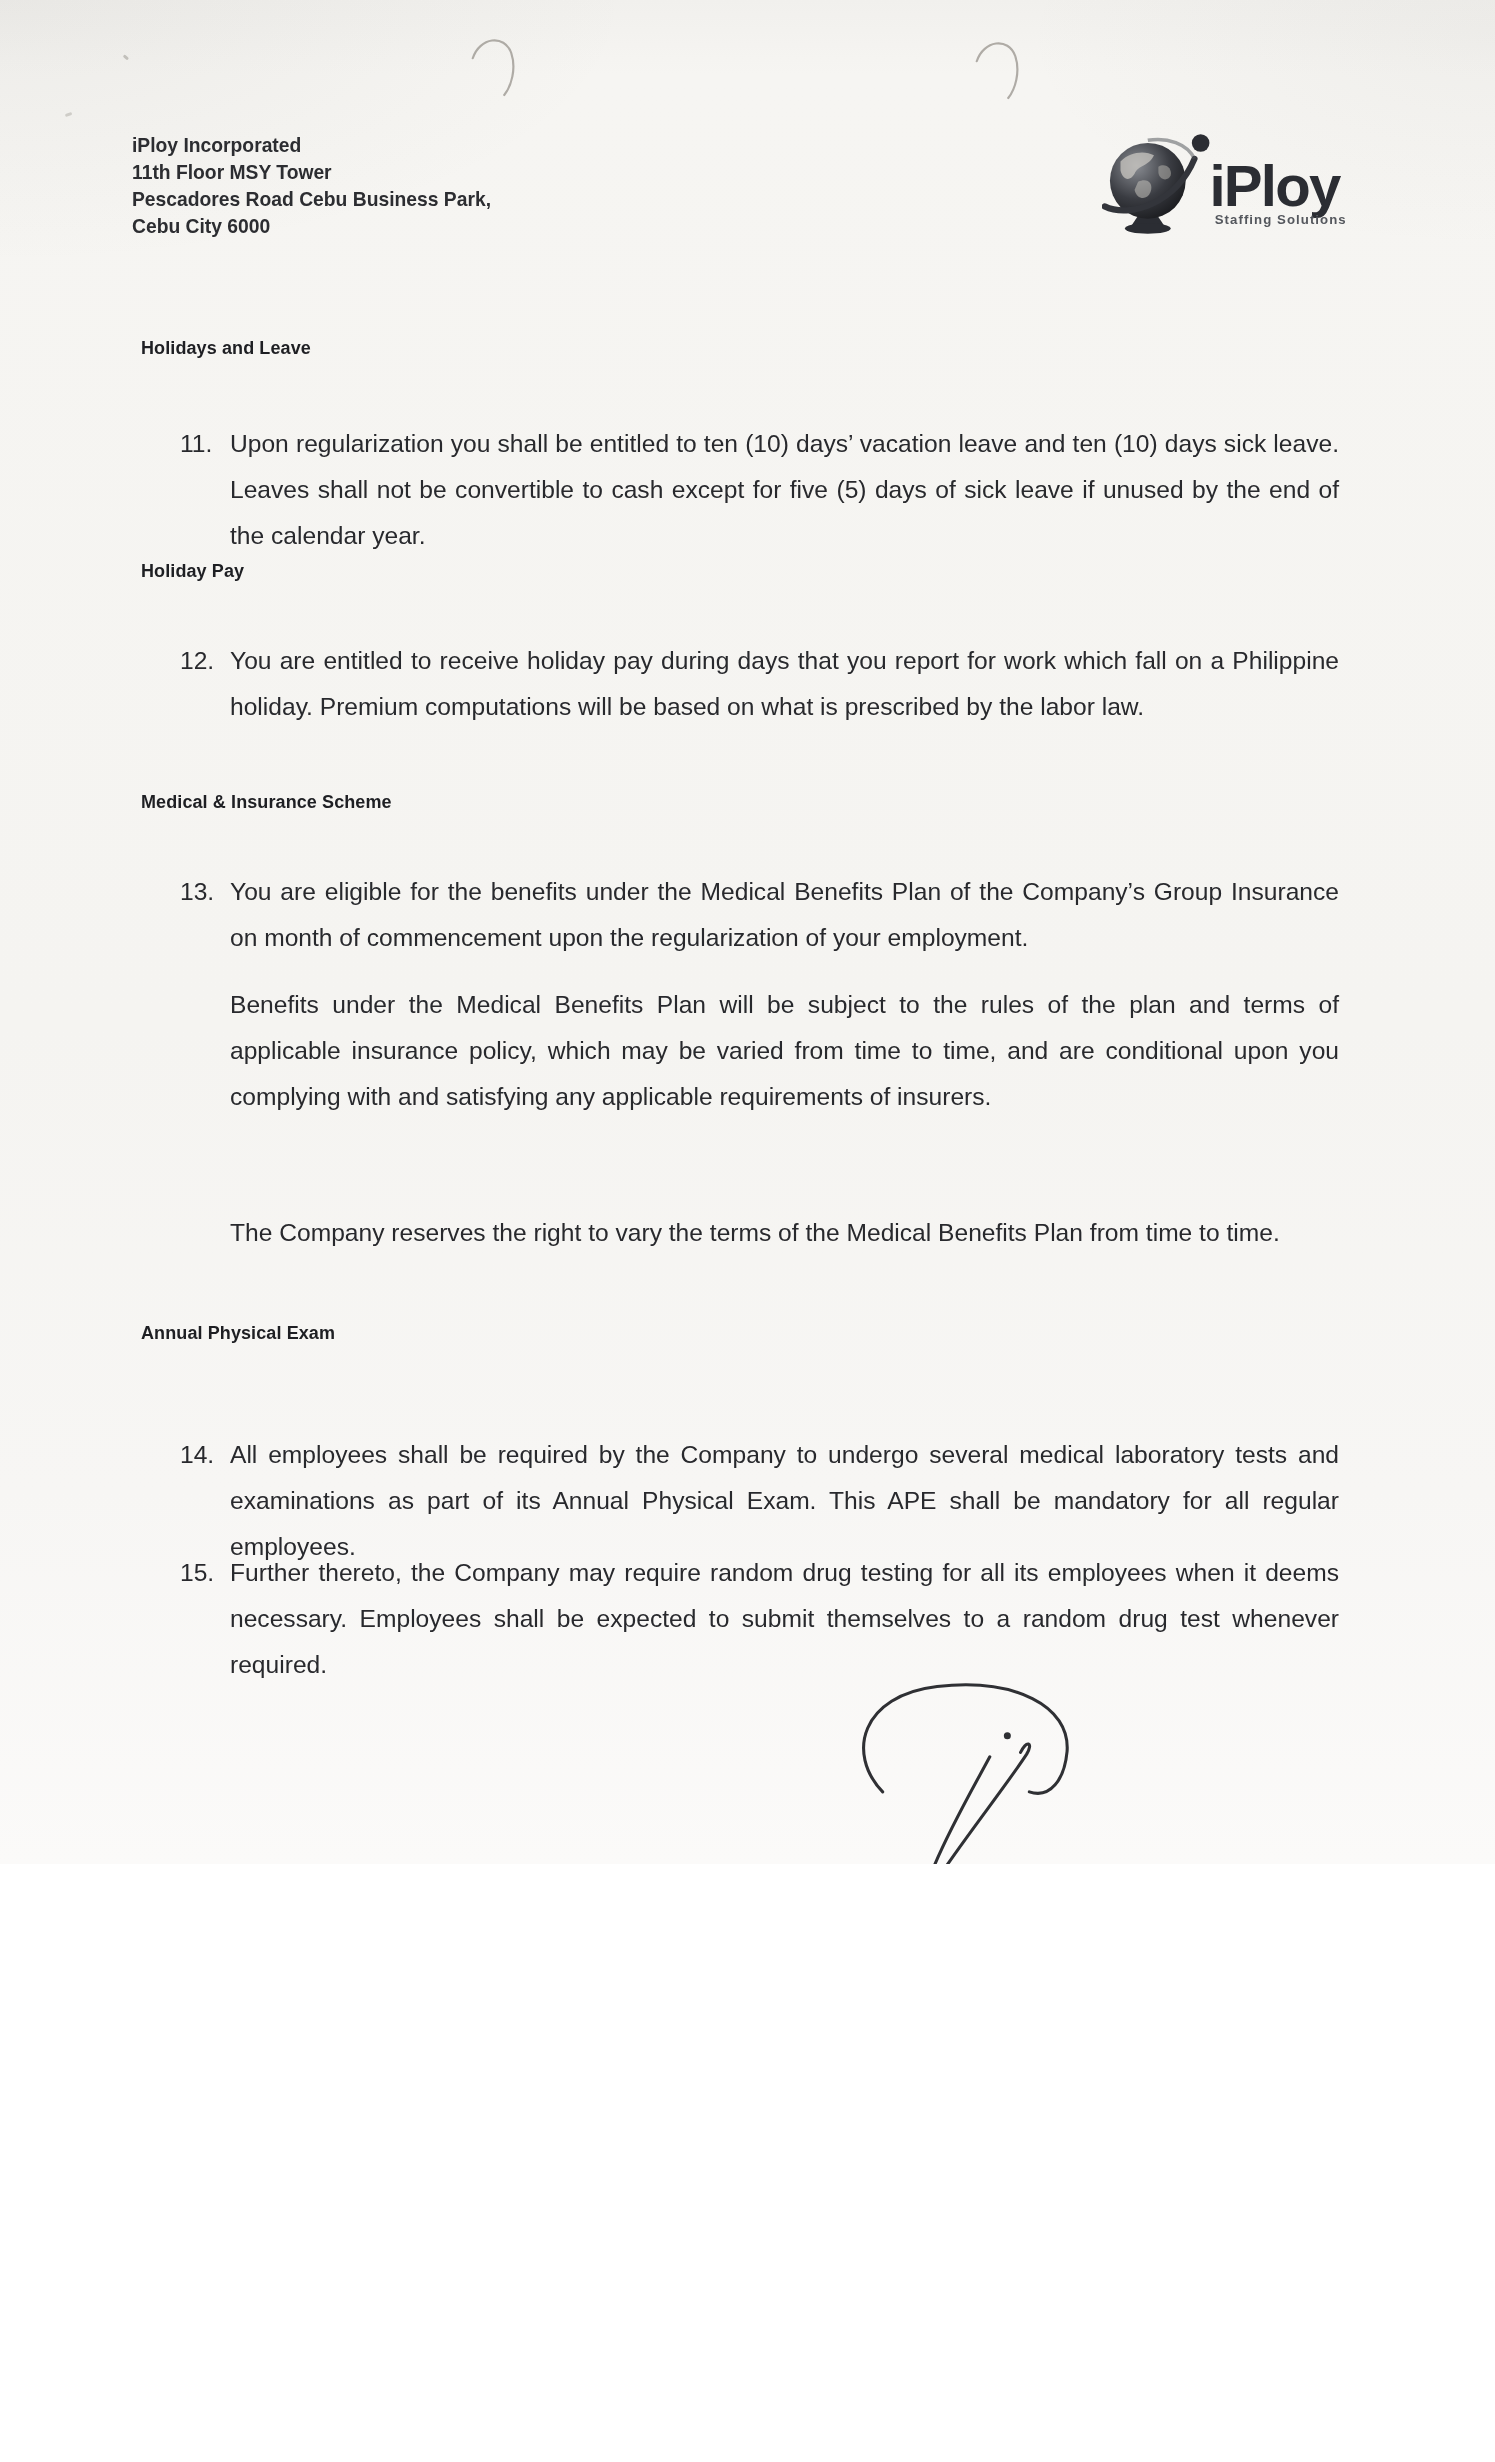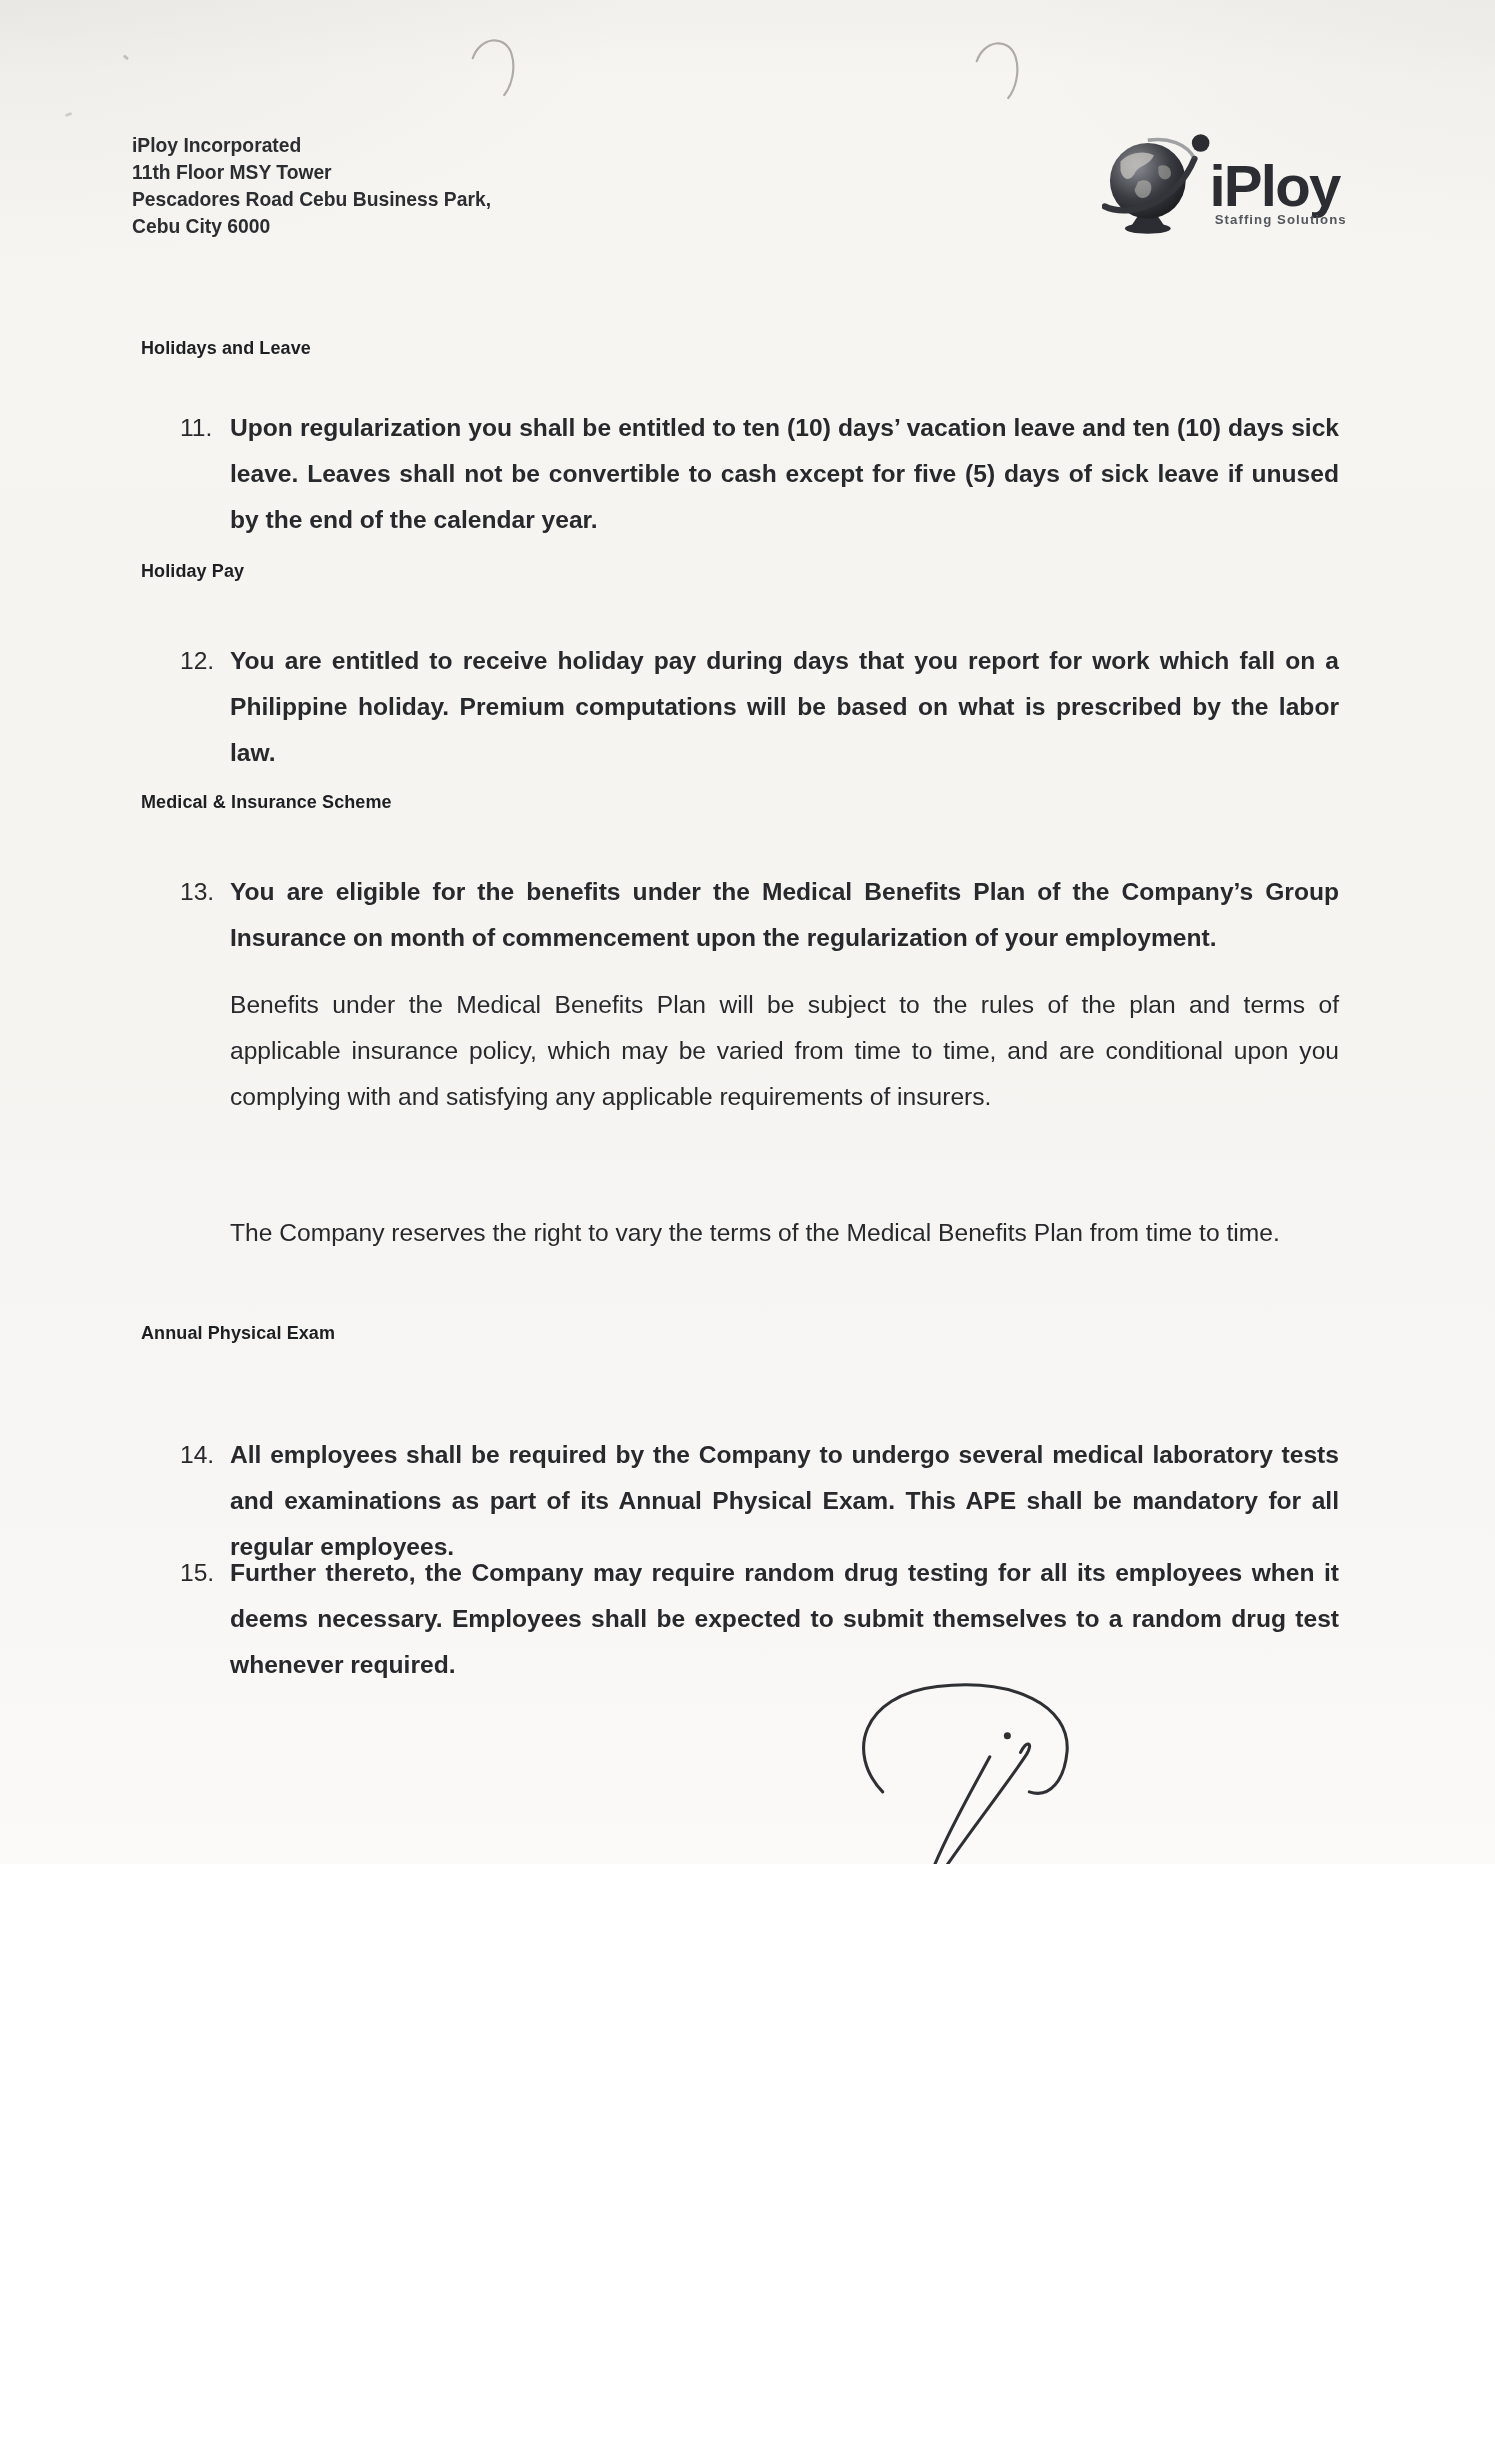--- a/index.html
+++ b/index.html
@@ -44,21 +44,21 @@
     left: 141px;
     font-size: 18px; font-weight: bold; color: #1e1f23;
     letter-spacing: 0.1px;
   }
   .list-item {
     left: 180px; width: 1159px;
     display: flex; align-items: flex-start;
     font-size: 24.6px; line-height: 46px;
   }
   .list-item .num { flex: 0 0 50px; }
-  .list-item .txt { flex: 1 1 auto; text-align: justify; font-weight: bold; }
+  .list-item .txt { flex: 1 1 auto; text-align: justify; }
   .para {
     left: 230px; width: 1109px;
     font-size: 24.6px; line-height: 46px; text-align: justify;
   }
 
   .signature { left: 837px; top: 1660px; width: 281px; height: 255px; }
 
   svg { display: block; }
 </style>
 </head>
@@ -99,21 +99,21 @@
       <path d="M64 44 C72 39 80 46 78 54 C74 62 64 58 64 50 Z" fill="#b0aeaa" opacity="0.55"></path>
       <path d="M3 89 C32 103 84 85 105 35" stroke="#33353b" stroke-width="7" fill="none" stroke-linecap="round"></path>
       <path d="M105 35 C97 18 74 10 52 14" stroke="#4a4d53" stroke-width="4" fill="none" opacity="0.5"></path>
       <circle cx="112" cy="17" r="10" fill="#2b2d33"></circle>
     </g>
     <text x="122" y="88" font-size="66" font-weight="bold" fill="#2b2d33" letter-spacing="-2">iPloy</text>
     <text x="128" y="109" font-size="15" font-weight="bold" fill="#54575d" letter-spacing="1.2">Staffing Solutions</text>
   </svg>
 
   <div class="abs heading" style="top:338px">Holidays and Leave</div>
-  <div class="abs list-item" style="top:405px">
+  <div class="abs list-item" style="top:421px">
     <div class="num">11.</div>
     <div class="txt">Upon regularization you shall be entitled to ten (10) days’ vacation leave and ten (10) days sick leave.  Leaves shall not be convertible to cash except for five (5) days of sick leave if unused by the end of the calendar year.</div>
   </div>
 
   <div class="abs heading" style="top:561px">Holiday Pay</div>
   <div class="abs list-item" style="top:638px">
     <div class="num">12.</div>
     <div class="txt">You are entitled to receive holiday pay during days that you report for work which fall on a Philippine holiday. Premium computations will be based on what is prescribed by the labor law.</div>
   </div>
 

